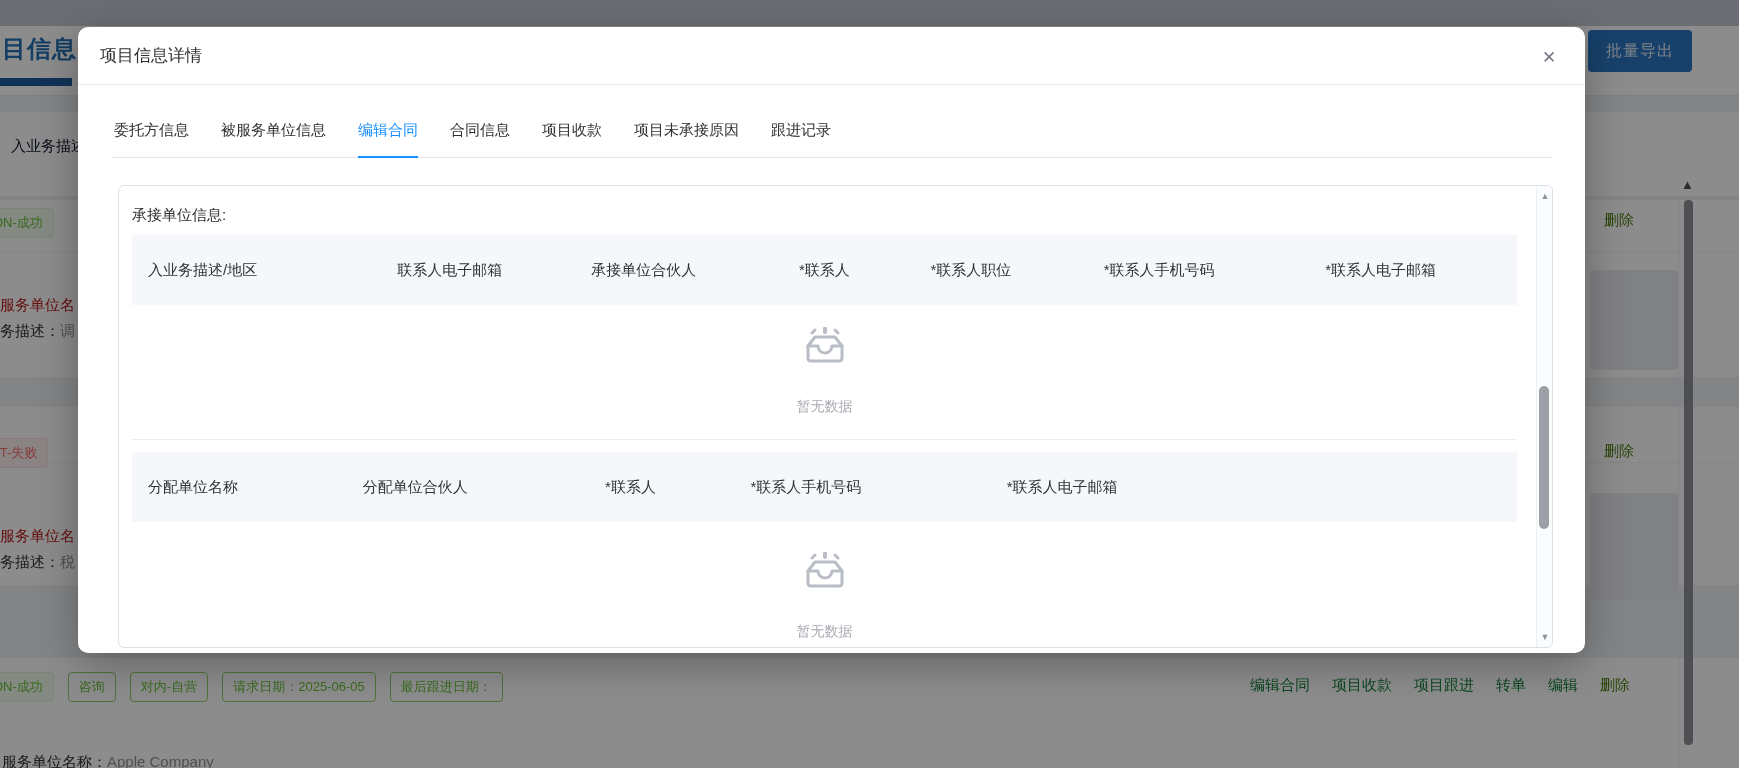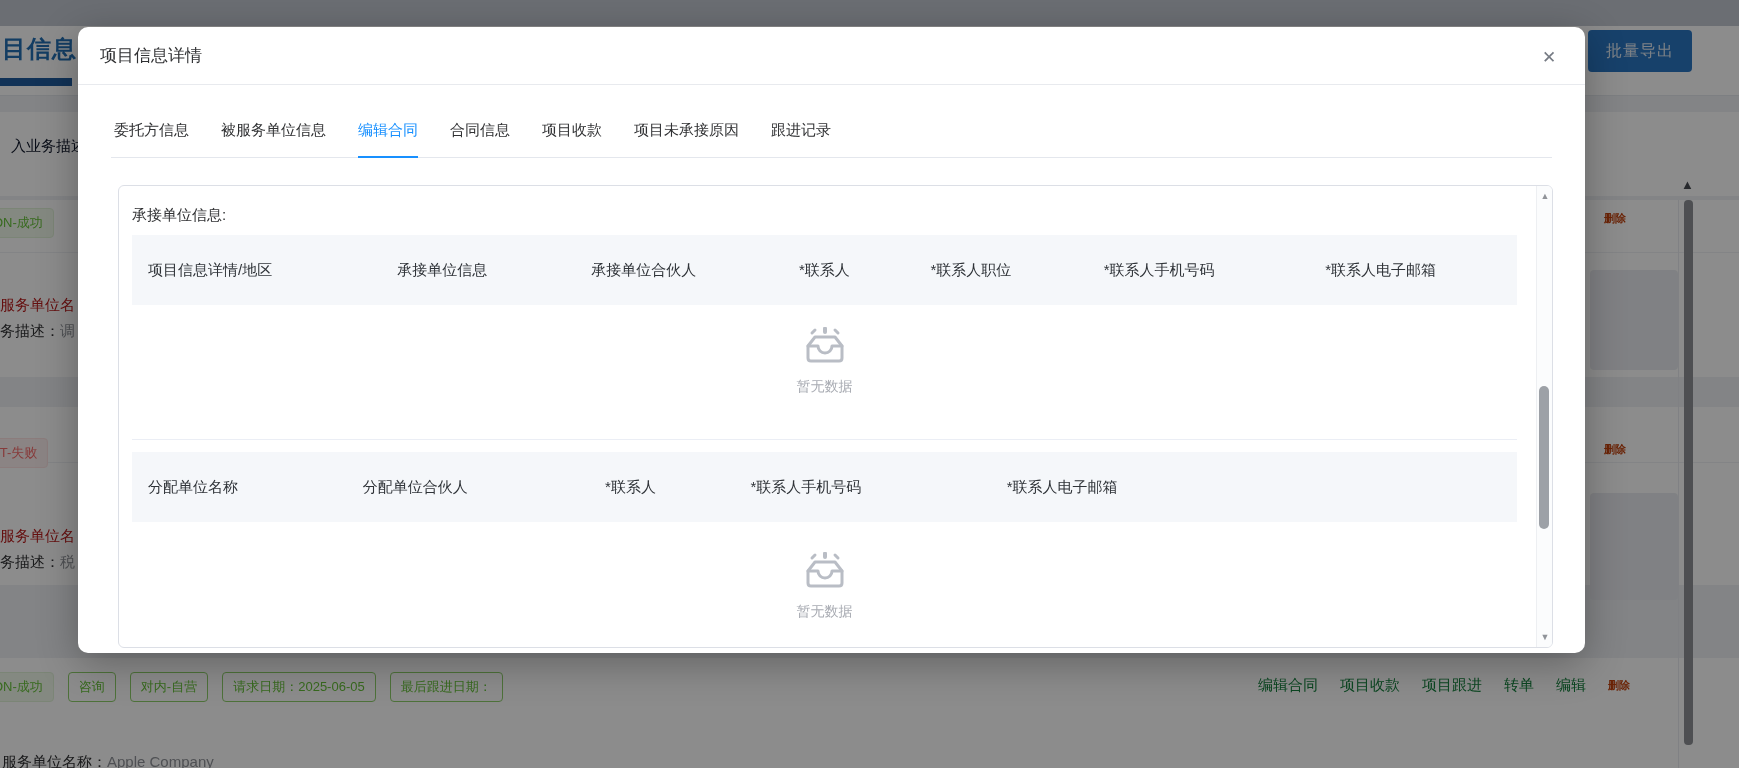--- a/index.html
+++ b/index.html
@@ -21,21 +21,21 @@
   #vline-rail { position:absolute; left:1678px; top:200px; width:1px; height:568px; background:#e9ecf0; }
 
   .tag { display:inline-flex; align-items:center; height:30px; padding:0 10px; border-radius:4px; font-size:13px; white-space:nowrap; }
   .tag-success-filled { background:#f0f9eb; color:#67c23a; border:1px solid #e1f3d8; }
   .tag-success-plain  { background:transparent; color:#67c23a; border:1px solid #8fcf6b; }
   .tag-danger-filled  { background:#fef0f0; color:#f56c6c; border:1px solid #fde2e2; }
 
   .bg-name { font-size:15px; color:#b91c1c; white-space:nowrap; }
   .bg-desc-label { font-size:15px; color:#303133; white-space:nowrap; }
   .bg-desc-value { font-size:15px; color:#909399; }
-  .red-link { font-size:11px; color:#c2410c; cursor:pointer; white-space:nowrap;font-weight:bold; }
+  .red-link { font-size:15px; color:#4d7c0f; cursor:pointer; white-space:nowrap; }
   .blue-link { font-size:15px; color:#15803d; cursor:pointer; white-space:nowrap; }
 
   #export-btn { position:absolute; left:1588px; top:30px; width:104px; height:42px; background:#2b77c4; color:#e3ebf4;
     border:none; border-radius:4px; font-size:16px; letter-spacing:1px; cursor:pointer; font-family:inherit; }
   #icon-listview { position:absolute; left:1641px; top:146px; cursor:pointer; }
   #icon-gear { position:absolute; left:1682px; top:138px; font-size:26px; color:#53575f; cursor:pointer; line-height:1; }
   #scroll-top-arrow { position:absolute; left:1681px; top:178px; font-size:13px; color:#4a4e55; cursor:pointer; line-height:1; }
   #page-scrollbar-thumb { position:absolute; left:1684px; top:200px; width:9px; height:545px; background:#8e9196; border-radius:4px; cursor:pointer; }
   .gray-box { position:absolute; left:1590px; width:88px; background:#e9ecf0; border-radius:4px; }
 
@@ -63,21 +63,21 @@
   #panel-inner { position:absolute; inset:0; padding:0 35px 0 13px; overflow:hidden; }
   .section-label { font-size:15px; color:#303133; }
   #label-1 { margin-top:20px; }
   #label-2 { margin-top:13px; }
   .dtable { margin-top:10px; }
   #table-2 { margin-top:12px; }
   .thead { display:flex; align-items:center; background:#f5f7fa; height:70px; }
   .th { font-size:15px; font-weight:500; color:#2f3338; padding-left:16px; white-space:nowrap; overflow:hidden; }
   .t1c1{width:18%} .t1c2{width:14%} .t1c3{width:15%} .t1c4{width:9.5%} .t1c5{width:12.5%} .t1c6{width:16%} .t1c7{width:15%}
   .t2c1{width:21%} .t2c2{width:15.5%} .t2c3{width:17.5%} .t2c4{width:10.5%} .t2c5{width:18.5%} .t2c6{width:17%}
-  .tbody-empty { display:flex; flex-direction:column; align-items:center; justify-content:flex-start; }
+  .tbody-empty { display:flex; flex-direction:column; align-items:center; justify-content:flex-start;gap:20px; }
   #tbody-1 { height:135px; border-bottom:1px solid #ebeef5; padding-top:22px; }
   #tbody-2 { padding-top:30px; height:200px; }
   .empty-icon svg { display:block; }
   .empty-text { margin-top:9px; font-size:14px; color:#a8abb2; }
 
   #panel-scroll { position:absolute; top:0; right:0; bottom:0; width:16px; background:#fbfcfd; border-left:1px solid #edeff2; }
   #panel-scroll .arr { position:absolute; left:0; width:16px; text-align:center; font-size:9px; color:#909399; cursor:pointer; }
   #panel-scroll .arr.up { top:5px; }
   #panel-scroll .arr.down { bottom:5px; }
   #panel-thumb { position:absolute; left:2px; width:10px; top:200px; height:143px; background:#9da1a7; border-radius:5px; cursor:pointer; }
@@ -172,22 +172,22 @@
       <span class="mtab">项目未承接原因</span>
       <span class="mtab">跟进记录</span>
     </div>
 
     <div id="panel">
       <div id="panel-inner">
 
         <div id="label-1" class="section-label">承接单位信息:</div>
         <div id="table-1" class="dtable">
           <div class="thead">
-            <div class="th t1c1">项目信息详情/地区</div>
-            <div class="th t1c2">承接单位信息</div>
+            <div class="th t1c1">入业务描述/地区</div>
+            <div class="th t1c2">联系人电子邮箱</div>
             <div class="th t1c3">承接单位合伙人</div>
             <div class="th t1c4">*联系人</div>
             <div class="th t1c5">*联系人职位</div>
             <div class="th t1c6">*联系人手机号码</div>
             <div class="th t1c7">*联系人电子邮箱</div>
           </div>
           <div id="tbody-1" class="tbody-empty">
             <span class="empty-icon">
               <svg width="48" height="42" viewBox="0 0 48 42" fill="none" stroke="#b9bdc5" stroke-width="3" stroke-linecap="round" stroke-linejoin="round">
                 <path d="M7 19 L14 10 H34 L41 19 V31 Q41 34 38 34 H10 Q7 34 7 31 Z"></path>

